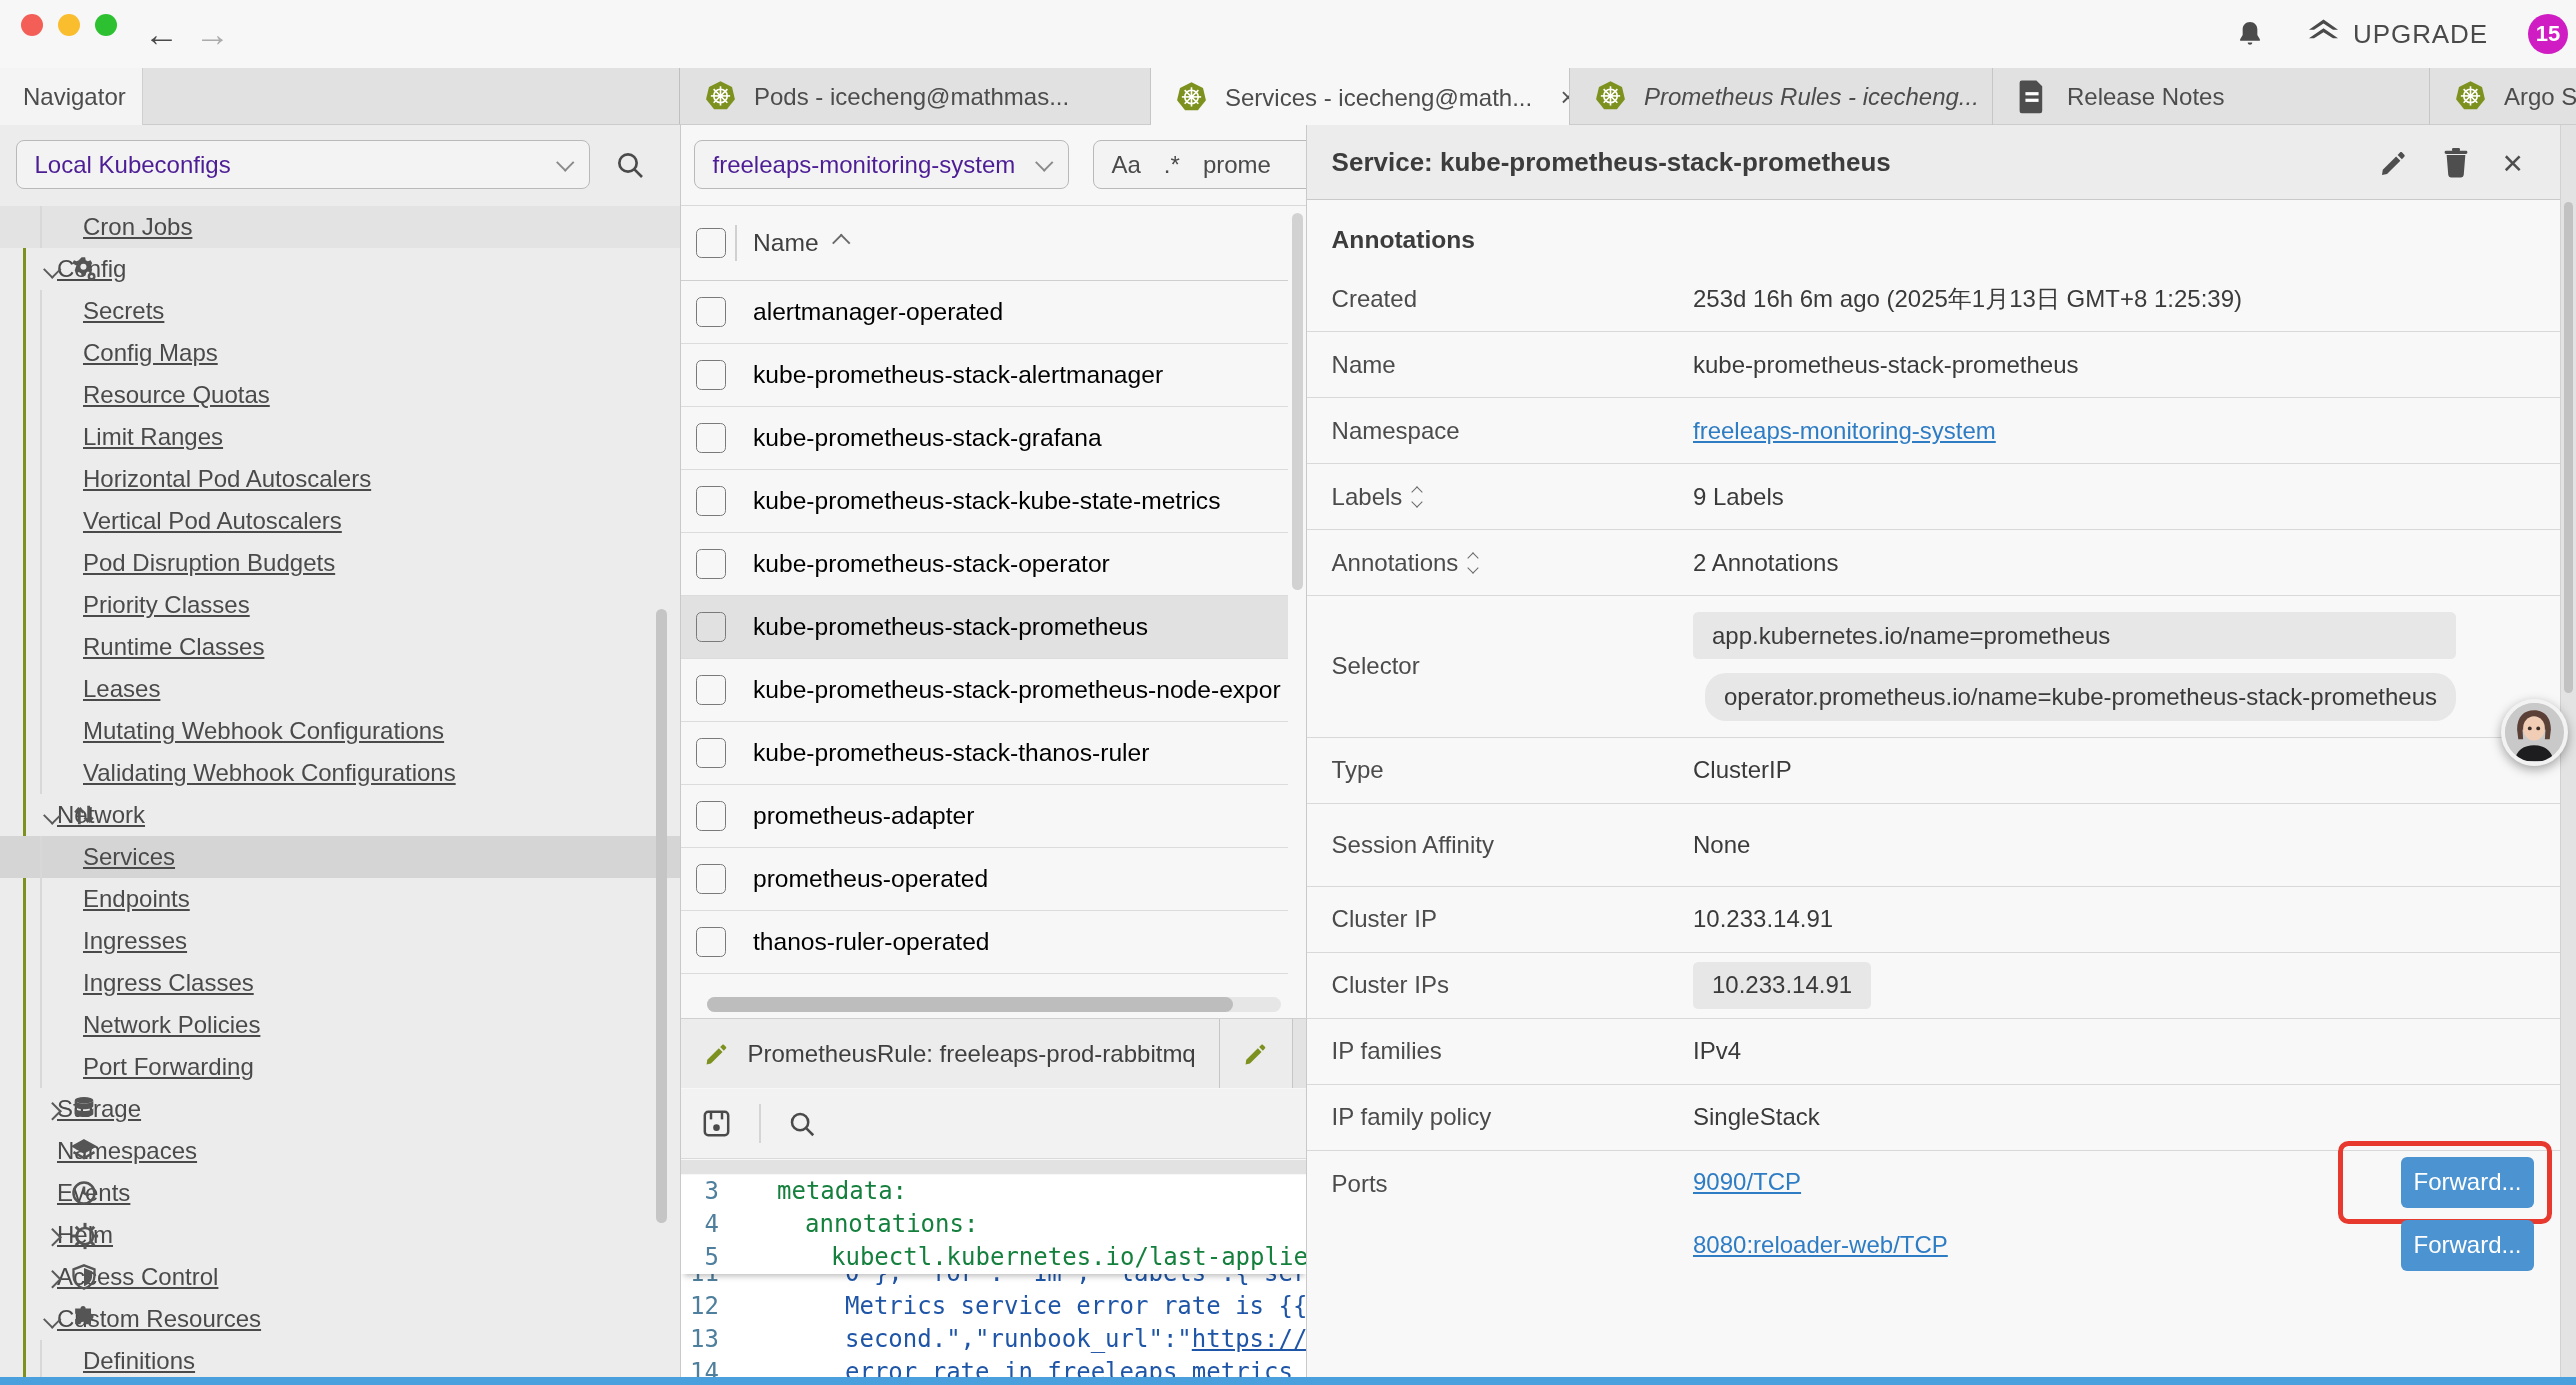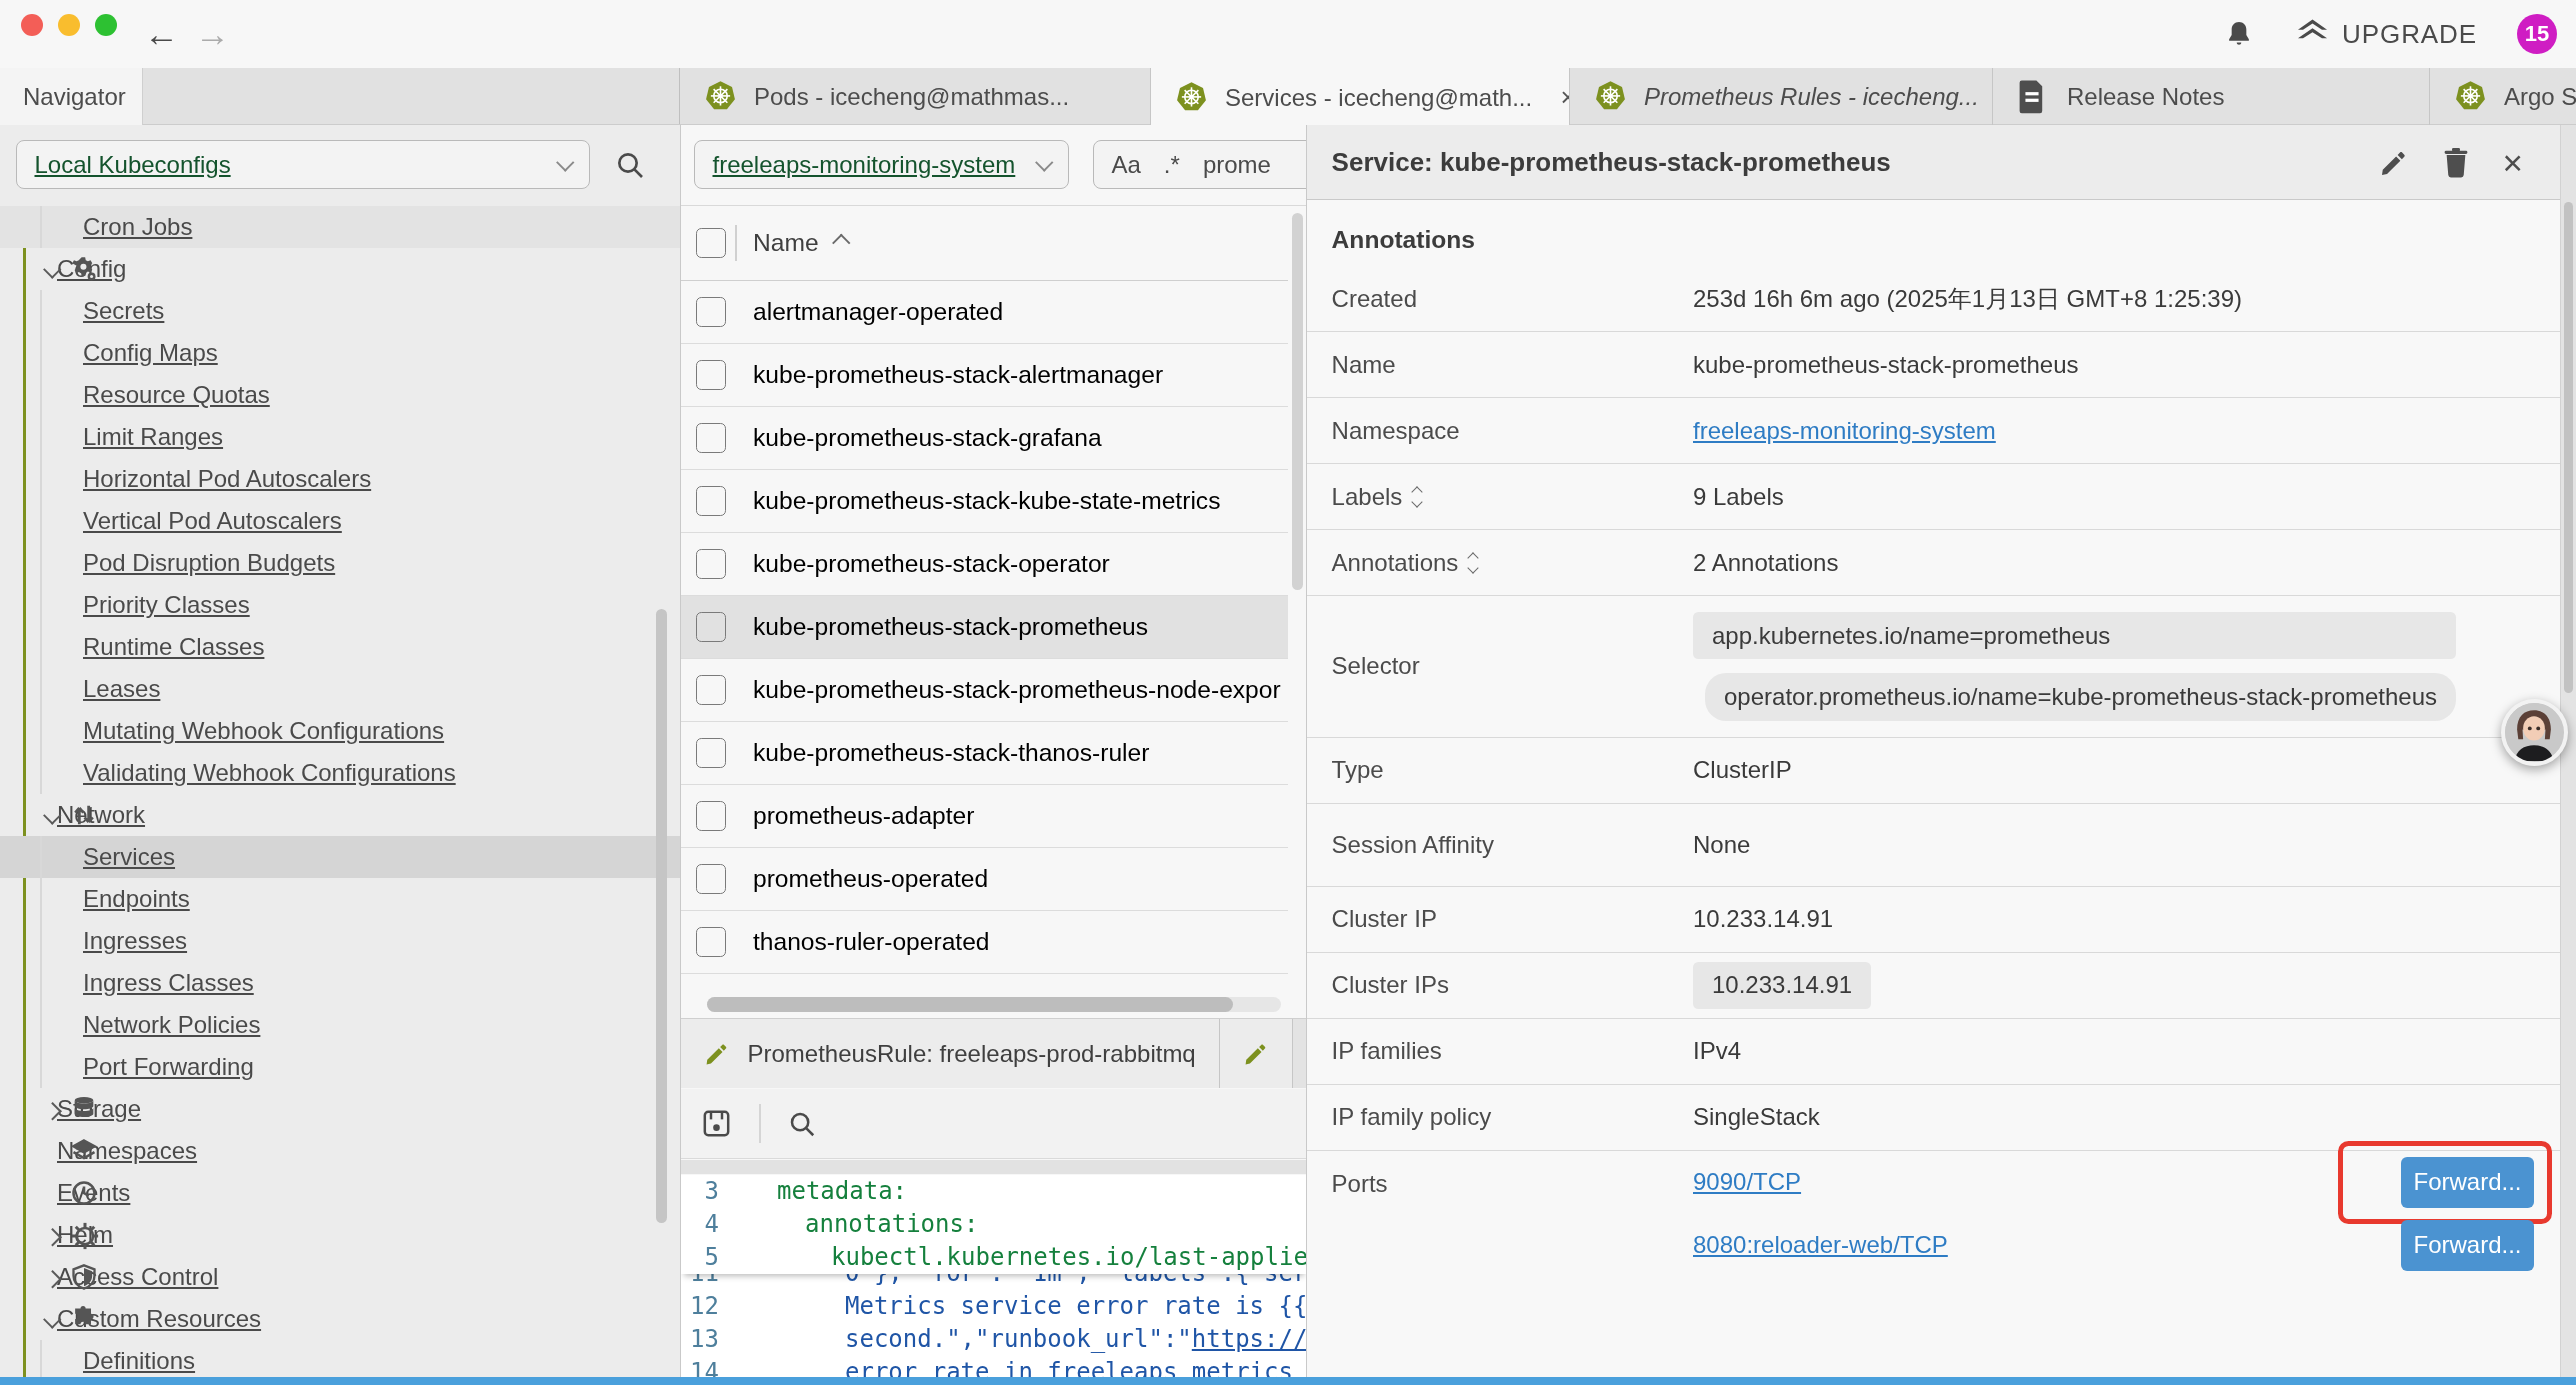--- a/index.html
+++ b/index.html
@@ -4,42 +4,42 @@
 <style>
   html,body{margin:0;padding:0;background:#f7f7f7;font-family:"Liberation Sans",sans-serif;}
   #app{position:relative;width:2576px;height:1385px;overflow:hidden;background:#f7f7f7;}
   .abs{position:absolute;}
   
   #chrome{position:absolute;top:0;left:0;width:2576px;height:68px;background:#f7f7f7;}
   .tlights{position:absolute;top:14px;left:21px;display:flex;gap:15px;}
   .tlights span{width:22px;height:22px;border-radius:50%;display:inline-block;}
   .nav-arrow{position:absolute;top:7px;font-size:35px;color:#4a4a4a;line-height:53px;}
   .nav-arrow.fwd{color:#ababab;}
-  #chrome-right{position:absolute;top:0;right:19px;height:68px;display:flex;align-items:center;gap:40px;}
+  #chrome-right{position:absolute;top:0;right:8px;height:68px;display:flex;align-items:center;gap:40px;}
   .upgrade-wrap{display:flex;align-items:center;gap:12.3px;color:#4a4a4a;font-size:26px;letter-spacing:0.9px;}
   .badge{width:40px;height:40px;border-radius:50%;background:#cf1dc3;color:#fff;font-size:22px;font-weight:bold;display:flex;align-items:center;justify-content:center;}
   
   #tabstrip{position:absolute;top:68px;left:0;width:2576px;height:57px;background:#e1e1e1;border-bottom:1.8px solid #cccccc;box-sizing:border-box;display:flex;}
   .tab{height:57px;display:flex;align-items:center;gap:16px;padding:0 23px;border-right:1.8px solid #c6c6c6;box-sizing:border-box;color:#4c4c4c;font-size:24px;overflow:hidden;white-space:nowrap;flex:0 0 auto;}
   .tab.active{background:#f7f7f7;height:59px;}
   .tab.italic .tab-label{font-style:italic;}
   .tab .tab-close{margin-left:12.3px;font-size:26px;color:#555;}
   .tab-icon{width:35px;height:35px;flex:0 0 35px;display:inline-flex;}
   #navtab{width:680px;flex:0 0 680px;background:#e1e1e1;display:flex;border-right:1.8px solid #bfbfbf;box-sizing:border-box;}
   #navtab .tab{border-right:1.8px solid #cfcfcf;background:#f4f4f4;width:143px;}
   
   #doc-tabs .tab:nth-child(1){width:471px;}
   #doc-tabs .tab:nth-child(2){width:419px;}
   #doc-tabs .tab:nth-child(3){width:423px;}
   #doc-tabs .tab:nth-child(4){width:437px;}
   #doc-tabs .tab:nth-child(5){width:175px;border-right:none;}
   
   #navigator{position:absolute;top:125px;left:0;width:680px;height:1253px;background:#ececec;overflow:hidden;}
   #kube-row{position:absolute;top:0;left:0;width:680px;height:81px;}
-  .select-box{position:absolute;border:1.8px solid #b9b9b9;border-radius:8px;background:#f3f3f3;display:flex;align-items:center;justify-content:space-between;padding:0 17.5px;font-size:24px;color:#14532d;box-sizing:border-box;text-decoration:underline;}
+  .select-box{position:absolute;border:1.8px solid #b9b9b9;border-radius:8px;background:#f3f3f3;display:flex;align-items:center;justify-content:space-between;padding:0 17.5px;font-size:24px;color:#4c1d95;box-sizing:border-box;}
   #kube-select{left:16px;top:15px;width:574px;height:49px;}
   .search-glyph{width:32px;height:32px;}
   #nav-search-icon{position:absolute;left:614px;top:24px;}
   #tree{position:absolute;top:81px;left:0;width:680px;height:1172px;}
   .olive-line{position:absolute;left:23px;top:0;bottom:0;width:2.6px;background:#7d911f;}
   .side-row{position:relative;height:42px;display:flex;align-items:center;font-size:24px;color:#4a4a4a;text-decoration:underline;}
   .side-row.highlighted{background:#e3e3e3;}
   .side-row.selected{background:#d5d5d5;}
   .side-row .chev-slot{position:absolute;left:46px;top:15px;}
   .side-row .icon-slot{position:absolute;left:70px;top:7px;width:28px;height:28px;}

